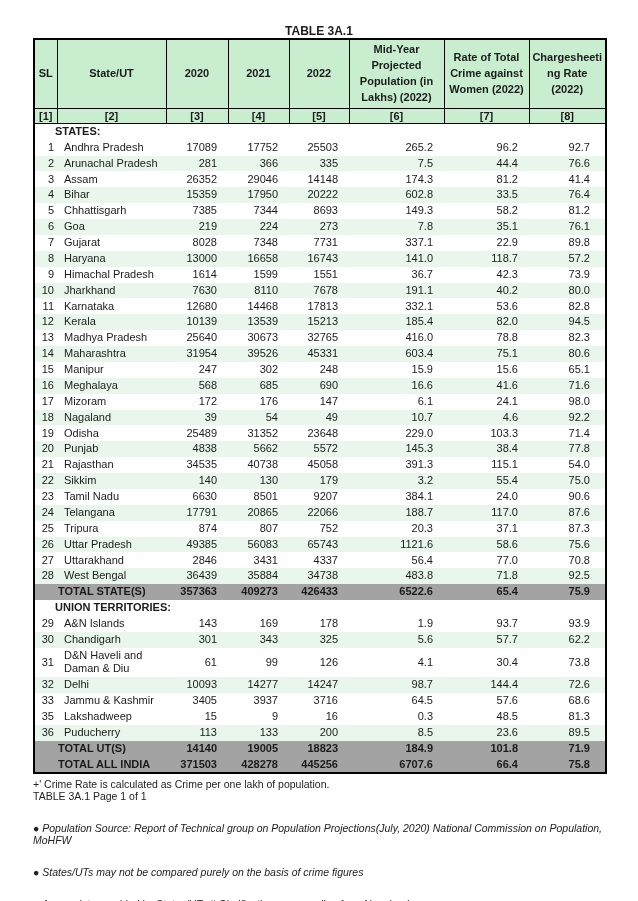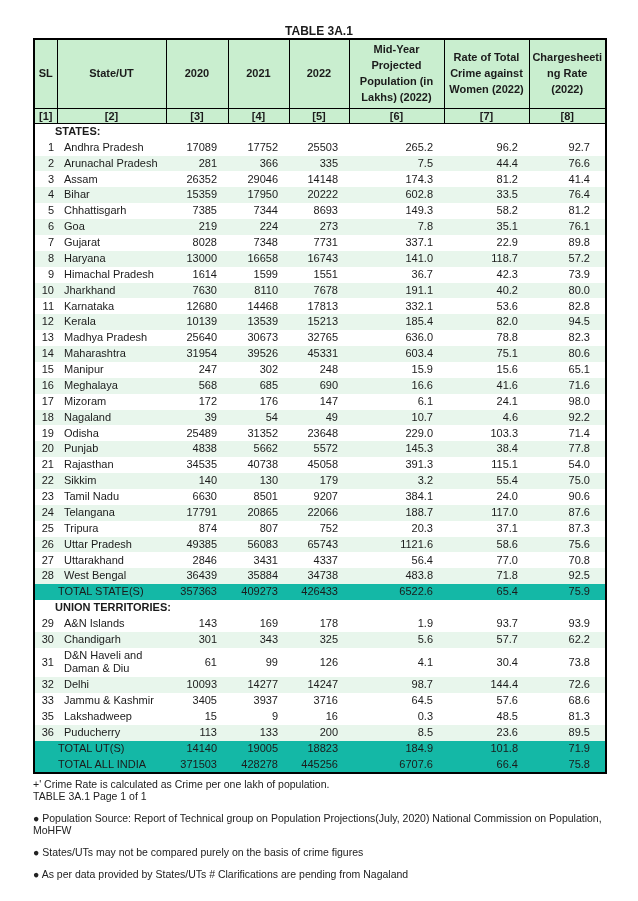--- a/index.html
+++ b/index.html
@@ -51,26 +51,26 @@
   tr.stripe { background: #e8f6ec; }
   tr.section-row td {
     font-weight: 700;
     text-align: left;
     padding-left: 20px;
   }
   td.sl { text-align: right; padding-right: 3px; }
   td.state { text-align: left; padding-left: 7px; }
   td.num { text-align: right; padding-right: 11px; }
   td.num.last { padding-right: 15px; }
-  tr.total-row { background: #14b8a6; font-weight: 400; }
+  tr.total-row { background: #a3a3a3; font-weight: 700; }
   tr.total-row td.total-label { text-align: left; padding-left: 23px; }
 
   .footer { width: 572px; margin: 4px auto 0; font-size: 10.5px; color: #222; }
   .footnote-line1 { display: flex; justify-content: space-between; margin-top: 3px; flex-direction: column; }
-  .footnote { margin-top: 10px; }
+  .footnote { margin-top: 20px; font-style: italic; }
 </style>
 </head>
 <body>
 
 <div class="page">
   <div class="title-block">
     <div class="doc-title">TABLE 3A.1</div>
   </div>
 
   <table class="crime-table">
@@ -236,21 +236,21 @@
           <td class="num">185.4</td>
           <td class="num">82.0</td>
           <td class="num last">94.5</td>
         </tr>
         <tr>
           <td class="sl">13</td>
           <td class="state">Madhya Pradesh</td>
           <td class="num">25640</td>
           <td class="num">30673</td>
           <td class="num">32765</td>
-          <td class="num">636.0</td>
+          <td class="num">416.0</td>
           <td class="num">78.8</td>
           <td class="num last">82.3</td>
         </tr>
         <tr class="stripe">
           <td class="sl">14</td>
           <td class="state">Maharashtra</td>
           <td class="num">31954</td>
           <td class="num">39526</td>
           <td class="num">45331</td>
           <td class="num">603.4</td>

